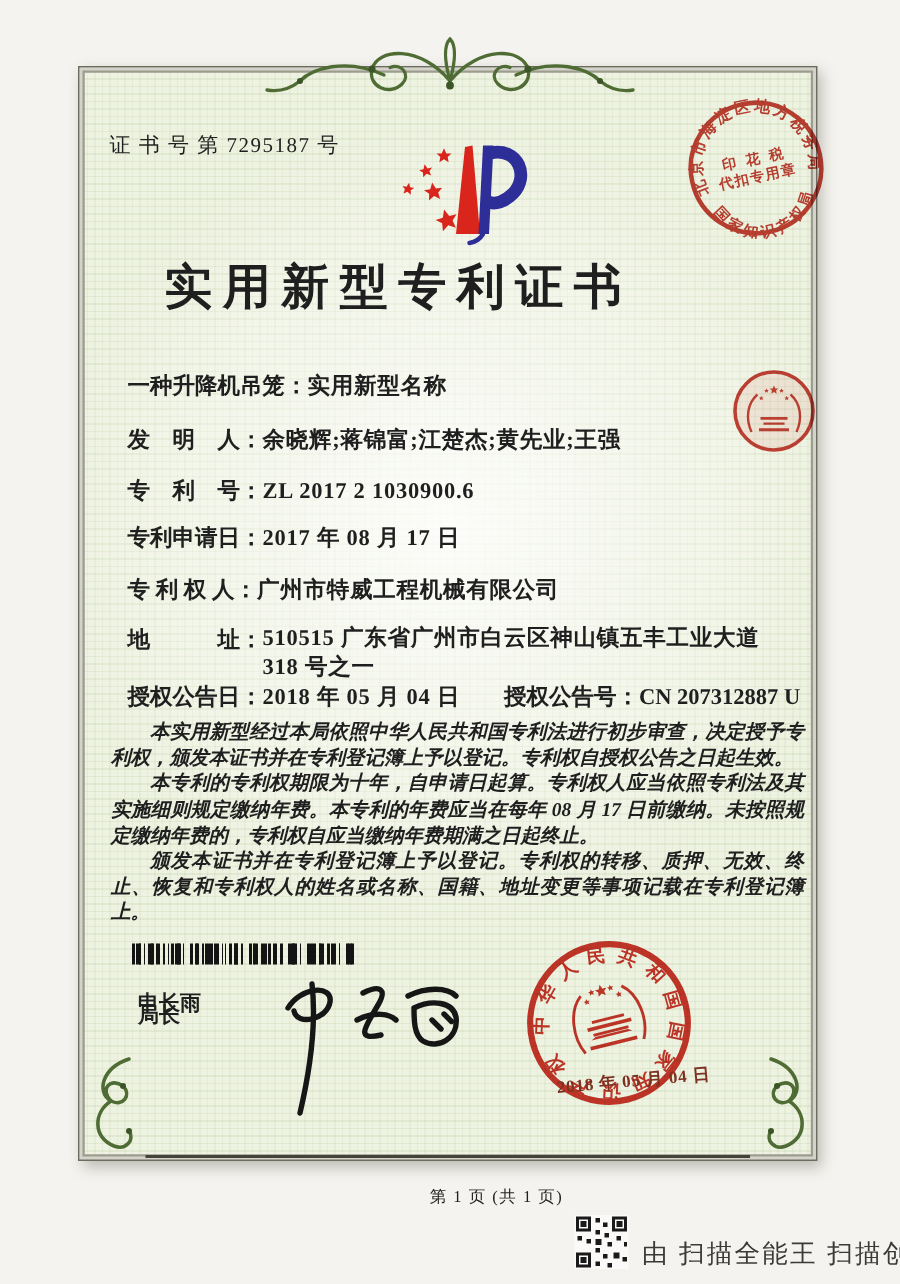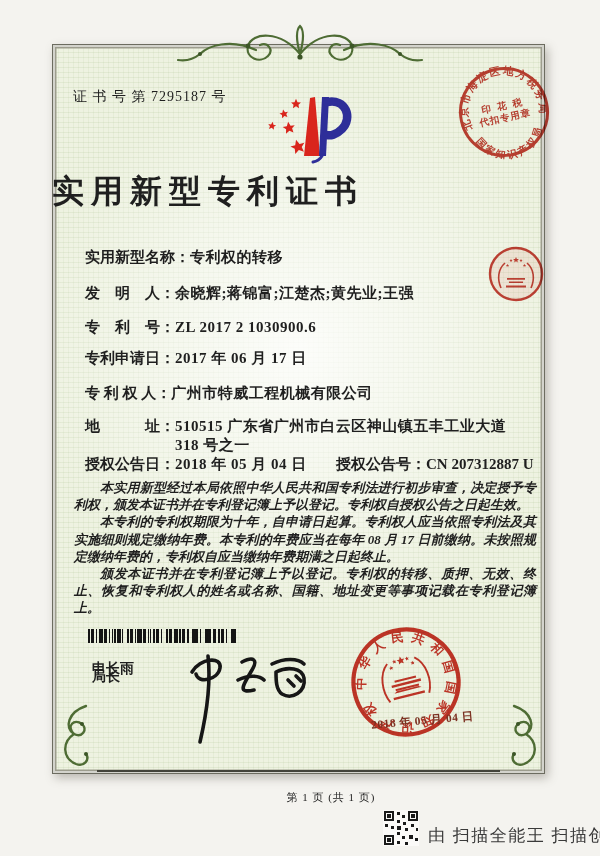--- a/index.html
+++ b/index.html
@@ -12,21 +12,21 @@
           radial-gradient(circle at 50% 42%, rgba(255,255,255,.85) 0%, rgba(255,255,255,0) 55%),
           repeating-linear-gradient(0deg, rgba(140,172,108,.13) 0 1px, rgba(0,0,0,0) 1px 5px),
           repeating-linear-gradient(90deg, rgba(140,172,108,.09) 0 1px, rgba(0,0,0,0) 1px 5px);
         border:1.6px solid #6c6c60;
         box-shadow: inset 0 0 0 2px rgba(255,255,255,.55), inset 0 0 0 3.5px #9d9d8e,
                     3px 4px 9px rgba(95,90,80,.38);}
   .cert::after{content:"";position:absolute;left:44px;right:44px;bottom:1px;
         border-bottom:2.6px solid #43433a;}
   .abs{position:absolute;}
   .cert-no{left:73px;top:88px;font-size:14px;letter-spacing:1px;text-align:right;}
-  .title{left:52px;top:170px;width:427px;text-align:left;font-size:32px;font-weight:bold;
+  .title{left:52px;top:170px;width:427px;text-align:center;font-size:32px;font-weight:bold;
          letter-spacing:7px;white-space:nowrap;}
   .row{left:85px;font-size:15px;font-weight:bold;white-space:nowrap;}
   .row .lab{white-space:pre;display:inline-block;}
   .row .val{letter-spacing:.5px;}
   .row-addr .val{display:inline-block;width:358px;white-space:normal;vertical-align:top;line-height:19px;}
   .grant-right{left:336px;font-size:15px;font-weight:bold;white-space:nowrap;}
   .paras{left:74px;top:479px;width:462px;font-size:13px;line-height:17.2px;text-align:justify;
          font-style:italic;letter-spacing:0;}
   .paras p{margin:0;text-indent:2em;font-weight:bold;}
   .barcode{left:88px;top:629px;width:148px;height:14px;
@@ -137,30 +137,30 @@
       <use href="#st" xlink:href="#st" transform="translate(37.5,20.5) scale(0.42)"></use>
       <path d="M20,33 h18 v1.8 h-18 z M22,36.6 h14 v1.5 h-14 z M19,40.5 h20 v2 h-20 z"></path>
     </g>
     <g stroke="#c0281c" stroke-width="1.6" fill="none">
       <path d="M14,43 C10,34 11,24 18,18"></path>
       <path d="M44,43 C48,34 47,24 40,18"></path>
     </g>
   </svg>
 
   <div class="abs row" style="top:248px">
-    <span class="lab">实用新型名称：</span><span class="val">专利权的转移</span>
+    <span class="lab">一种升降机吊笼：</span><span class="val">实用新型名称</span>
   </div>
   <div class="abs row" style="top:284px">
     <span class="lab">发　明　人：</span><span class="val">余晓辉;蒋锦富;江楚杰;黄先业;王强</span>
   </div>
   <div class="abs row" style="top:318px">
     <span class="lab">专　利　号：</span><span class="val">ZL 2017 2 1030900.6</span>
   </div>
   <div class="abs row" style="top:349px">
-    <span class="lab">专利申请日：</span><span class="val">2017 年 06 月 17 日</span>
+    <span class="lab">专利申请日：</span><span class="val">2017 年 08 月 17 日</span>
   </div>
   <div class="abs row" style="top:384px">
     <span class="lab">专 利 权 人：</span><span class="val">广州市特威工程机械有限公司</span>
   </div>
   <div class="abs row row-addr" style="top:417px">
     <span class="lab">地　　　址：</span><span class="val">510515 广东省广州市白云区神山镇五丰工业大道 318 号之一</span>
   </div>
   <div class="abs row" style="top:455px">
     <span class="lab">授权公告日：</span><span class="val">2018 年 05 月 04 日</span>
   </div>

